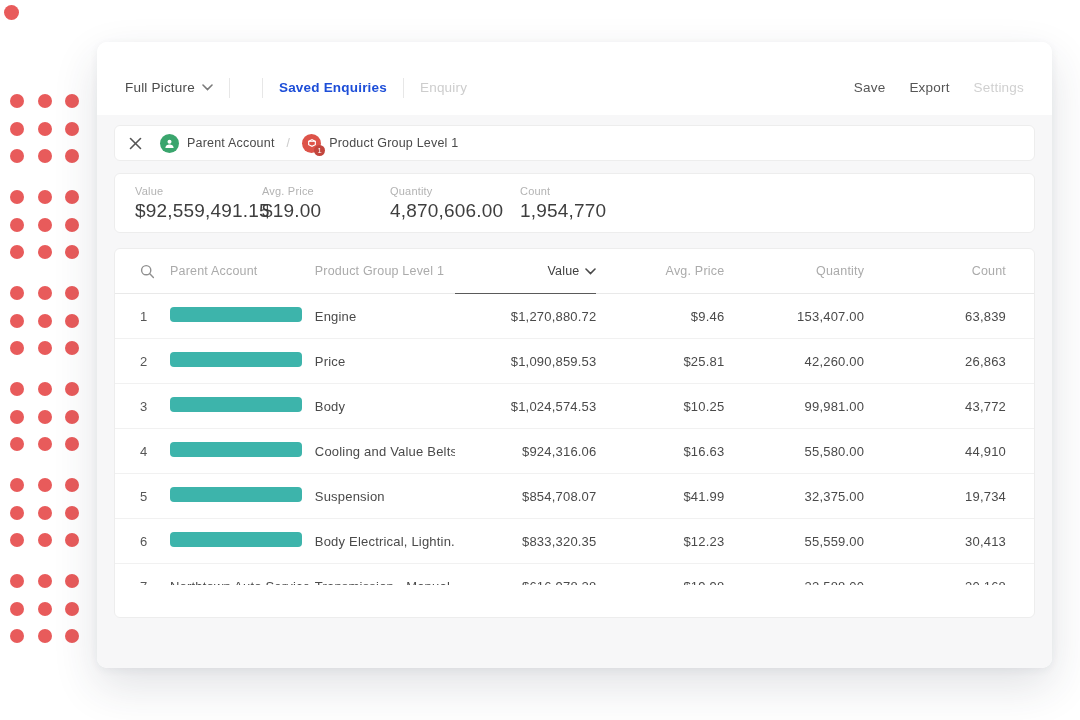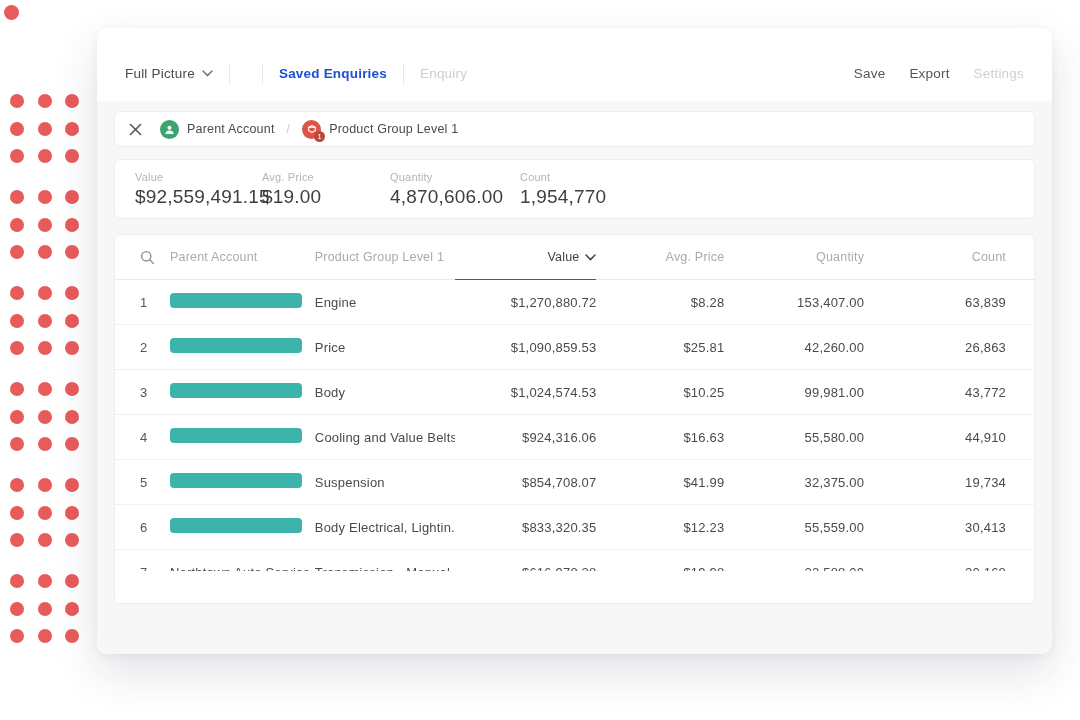--- a/index.html
+++ b/index.html
@@ -4,21 +4,21 @@
 <style>
   * { margin:0; padding:0; box-sizing:border-box; }
   html,body { width:1080px; height:720px; background:#ffffff; overflow:hidden;
     font-family:"Liberation Sans","DejaVu Sans",sans-serif; letter-spacing:.2px; }
 
   
   .dots { position:absolute; left:0; top:0; width:95px; height:720px; z-index:0; }
   .dot { position:absolute; border-radius:50%; }
 
   
-  .card { position:absolute; left:97px; top:28px; width:955px; height:626px;
+  .card { position:absolute; left:97px; top:42px; width:955px; height:626px;
     background:#ffffff; border-radius:10px; z-index:2;
     box-shadow:0 18px 45px rgba(40,50,70,.14), 0 2px 8px rgba(40,50,70,.06);
     display:flex; flex-direction:column; overflow:hidden; }
 
   
   .card-header { height:73px; display:flex; align-items:center; padding:18px 28px 0 28px;
     background:#ffffff; font-size:13.5px; color:#4c4c4c; }
   .hdr-item { display:flex; align-items:center; gap:7px; cursor:pointer; white-space:nowrap; }
   .hdr-divider { width:1px; height:20px; background:#e7e7e7; margin:0 16px; }
   .hdr-tab { font-weight:bold; color:#1d4ed8; }
@@ -243,21 +243,21 @@
         <div class="th th-qty">Quantity</div>
         <div class="th th-count">Count</div>
       </div>
 
       <div class="t-body">
           <div class="row">
             <div class="c-rank">1</div>
             <div class="c-parent"><span class="redact-bar" style="background: rgb(61, 180, 171); display: inline-block;"></span></div>
             <div class="c-product">Engine</div>
             <div class="c-value">$1,270,880.72</div>
-            <div class="c-avg">$8.28</div>
+            <div class="c-avg">$9.46</div>
             <div class="c-qty">153,407.00</div>
             <div class="c-count">63,839</div>
           </div>
           <div class="row">
             <div class="c-rank">2</div>
             <div class="c-parent"><span class="redact-bar" style="background: rgb(61, 180, 171); display: inline-block;"></span></div>
             <div class="c-product">Price</div>
             <div class="c-value">$1,090,859.53</div>
             <div class="c-avg">$25.81</div>
             <div class="c-qty">42,260.00</div>

